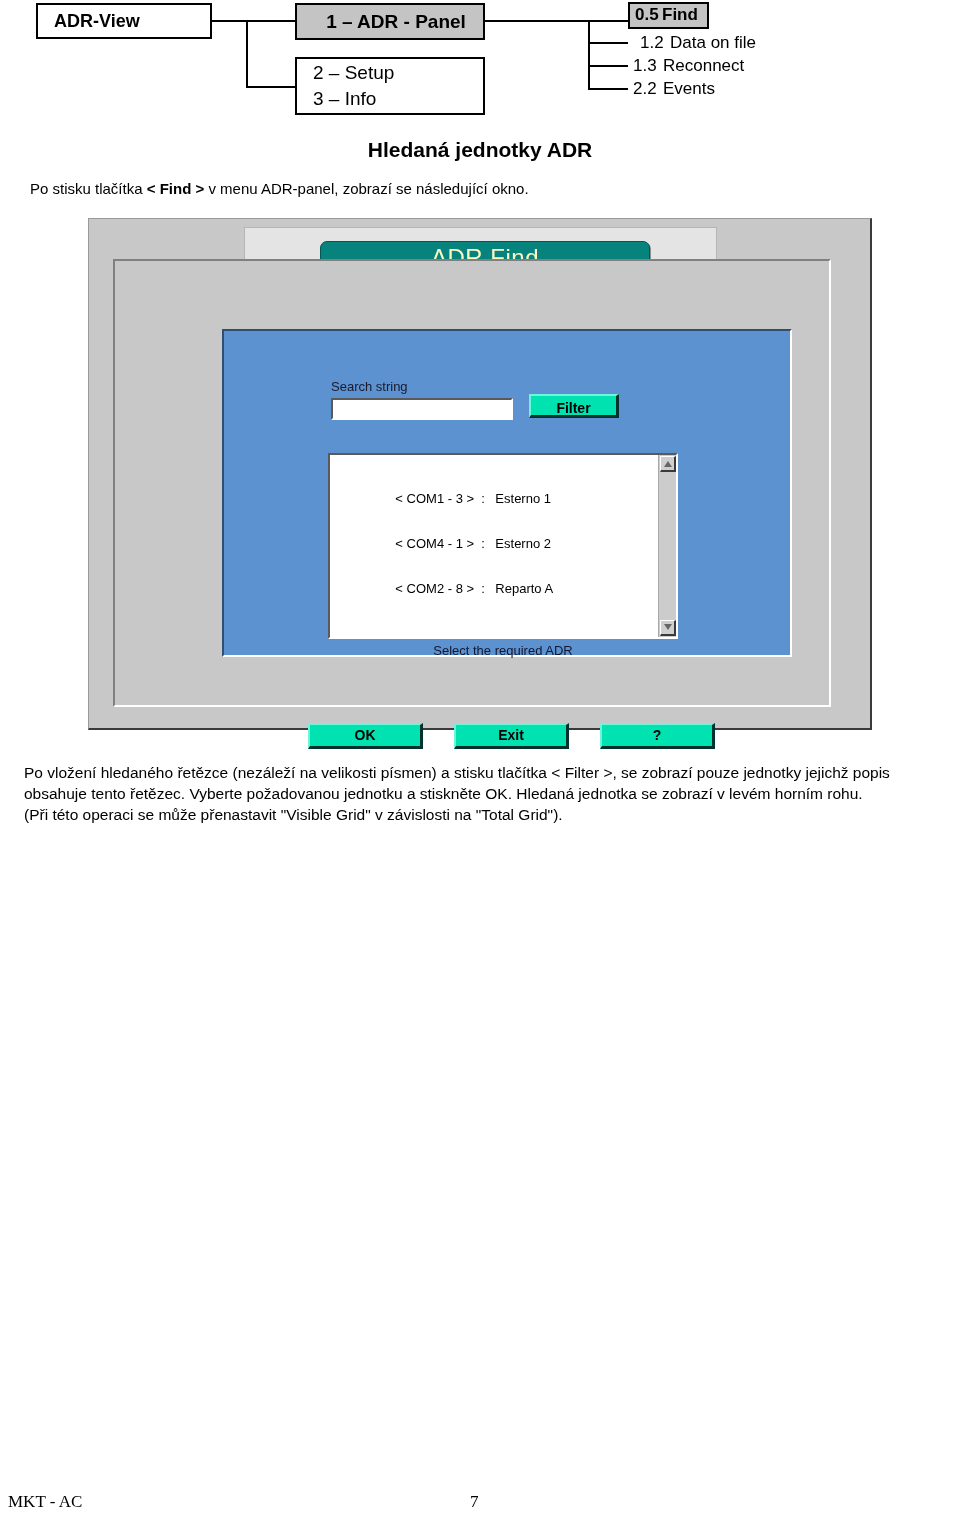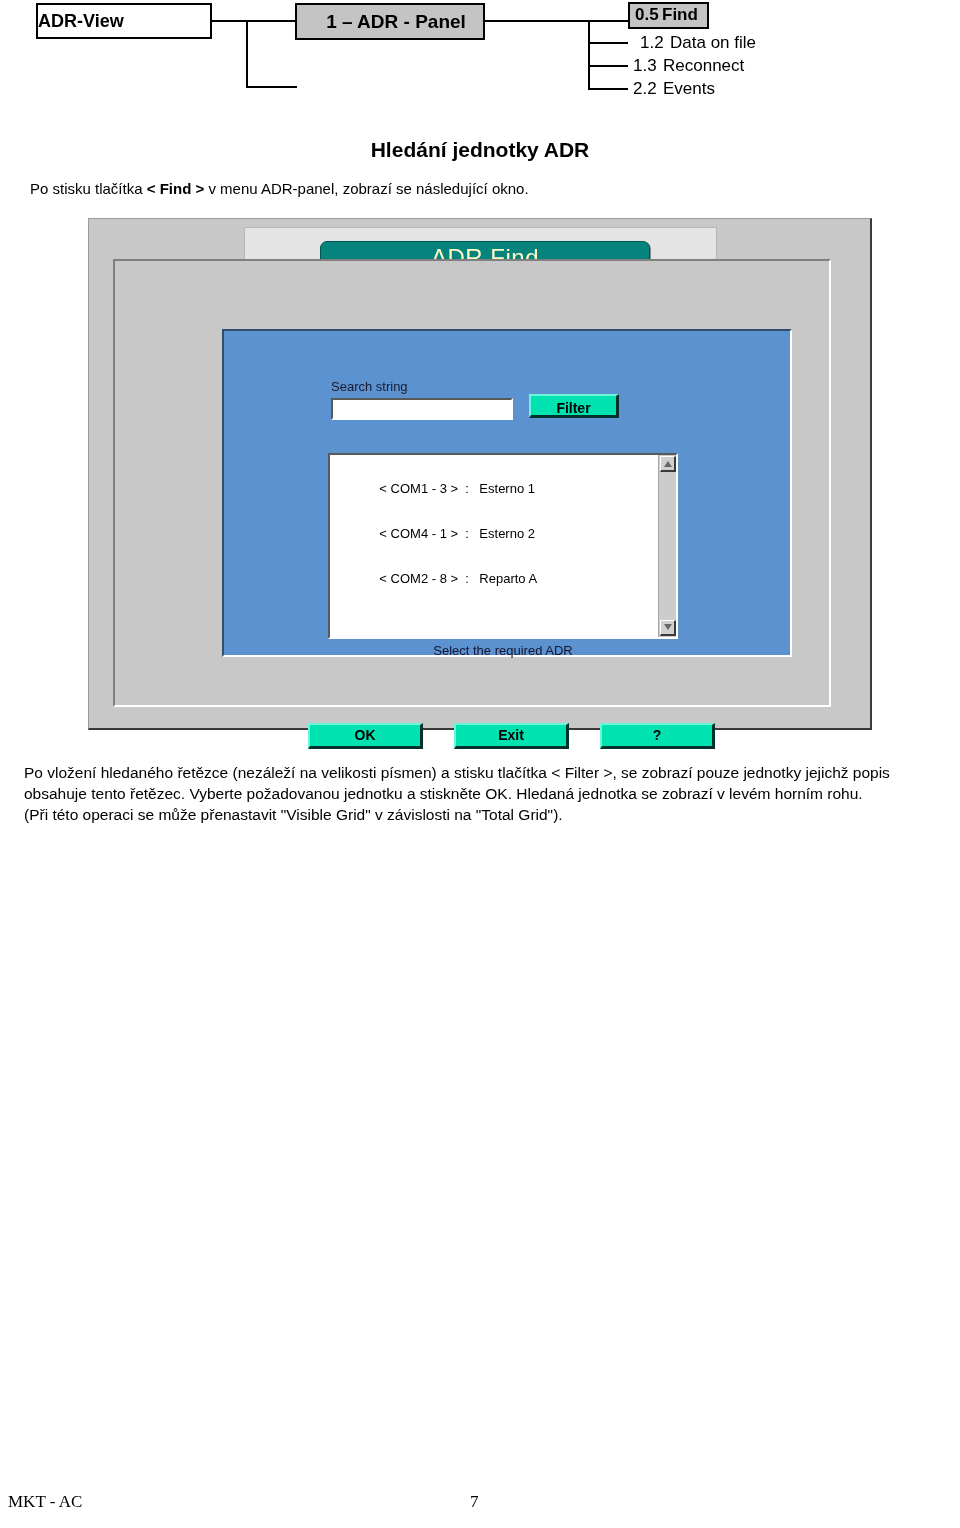--- a/index.html
+++ b/index.html
@@ -30,21 +30,21 @@
   }
   .dbox.shaded { background: #c4c4c4; }
   .dbox .line1, .dbox .line2 {
     font-size: 19px;
     line-height: 23px;
     padding-left: 14px;
     white-space: nowrap;
   }
 
   #box-adrview { left: 36px;  top: 3px;  width: 176px; height: 36px; }
-  #box-adrview .line1 { font-size: 18px; font-weight: bold; padding-left: 0; }
+  #box-adrview .line1 { font-size: 18px; font-weight: bold; padding-left: 16px; }
 
   #box-panel   { left: 295px; top: 3px;  width: 190px; height: 37px; }
   #box-panel .line1 { font-size: 19px; font-weight: bold; text-align: center; padding-left: 12px; }
 
   #box-setup   { left: 295px; top: 57px; width: 190px; height: 58px; }
   #box-setup .line1, #box-setup .line2 { font-size: 19px; line-height: 26px; padding-left: 16px; }
 
   
   .hline { position: absolute; background: #000; height: 2px; }
   .vline { position: absolute; background: #000; width: 2px; }
@@ -192,21 +192,21 @@
     left: 104px; top: 122px;
     width: 350px; height: 186px;
     background: #ffffff;
     border-top: 2px solid #5a5a5a;
     border-left: 2px solid #5a5a5a;
     border-right: 2px solid #ffffff;
     border-bottom: 2px solid #ffffff;
     box-sizing: border-box;
     overflow: hidden;
   }
-  #listbox .rows { padding: 11px 0 0 6px; }
+  #listbox .rows { padding: 21px 0 0 6px; margin-left: 16px; }
   .lrow {
     font-size: 13px;
     line-height: 15px;
     color: #000;
     white-space: pre;
     font-family: "Liberation Sans", sans-serif;
   }
   .lrow .port { display: inline-block; width: 86px; }
   .lrow .colon { display: inline-block; width: 14px; }
 
@@ -318,38 +318,42 @@
   <div class="hline" style="left:588px; top:88px; width:40px;"></div>
 
   <div class="dbox" id="box-adrview">
     <div class="line1">ADR-View</div>
   </div>
 
   <div class="dbox shaded" id="box-panel">
     <div class="line1">1 – ADR - Panel</div>
   </div>
 
+  <div class="dbox" id="box-setup">
+    <div class="line1">2 – Setup</div>
+    <div class="line2">3 – Info</div>
+  </div>
 
   <div id="menu-list">
     <div class="mitem" id="mitem-find">
       <span class="num">0.5</span><span>Find</span>
     </div>
     <div class="mitem" id="mitem-data">
       <span class="num">1.2</span><span>Data on file</span>
     </div>
     <div class="mitem" id="mitem-recon">
       <span class="num">1.3</span><span>Reconnect</span>
     </div>
     <div class="mitem" id="mitem-events">
       <span class="num">2.2</span><span>Events</span>
     </div>
   </div>
 </div>
 
-<div id="heading">Hledání jednotky ADR</div>
+<div id="heading">Hledaná jednotky ADR</div>
 
 <div id="intro">
   <span>Po stisku tlačítka </span><b>&lt; Find &gt;</b><span> v menu ADR-panel, zobrazí se následující okno.</span>
 </div>
 
 <div id="dialog">
 
   <div id="title-strip">
     <div id="title-pill">ADR Find</div>
   </div>

